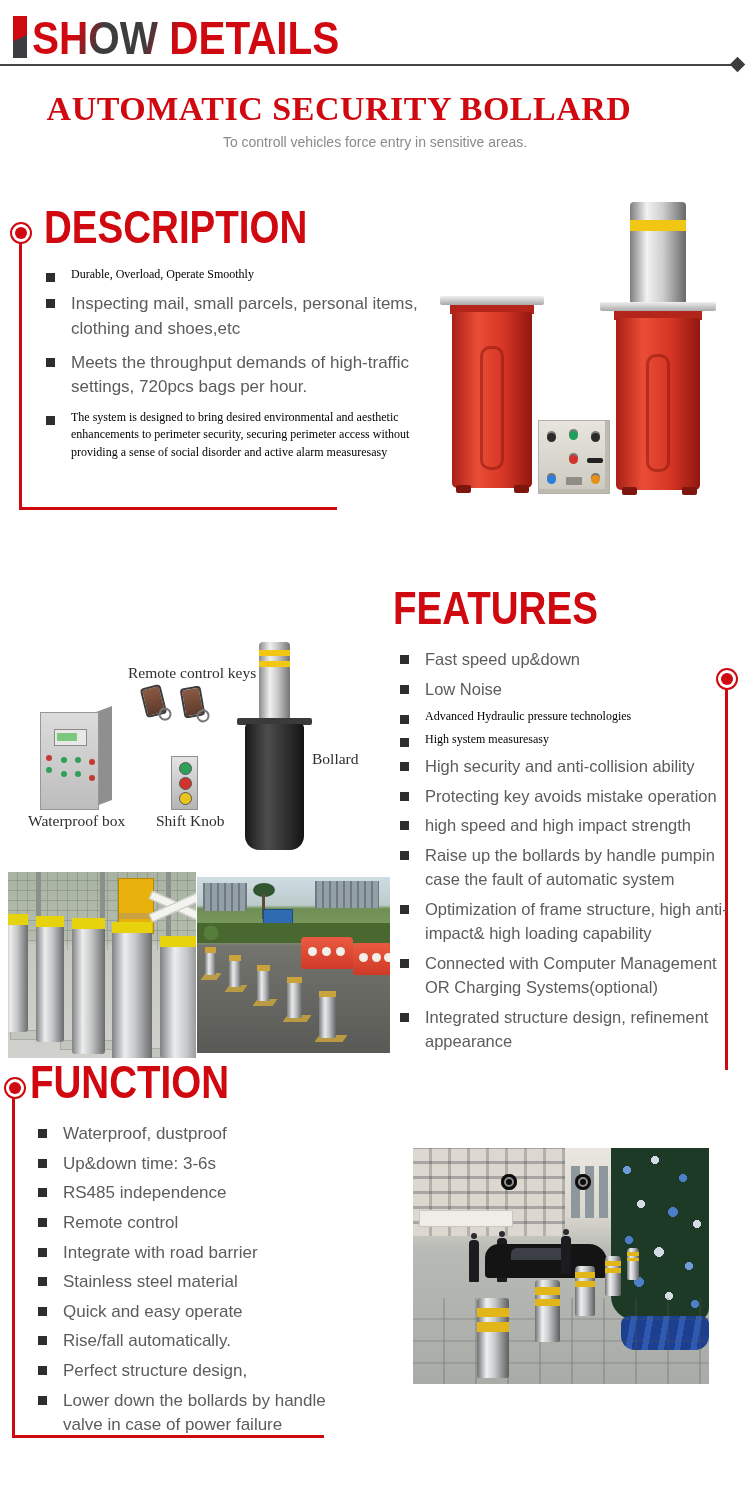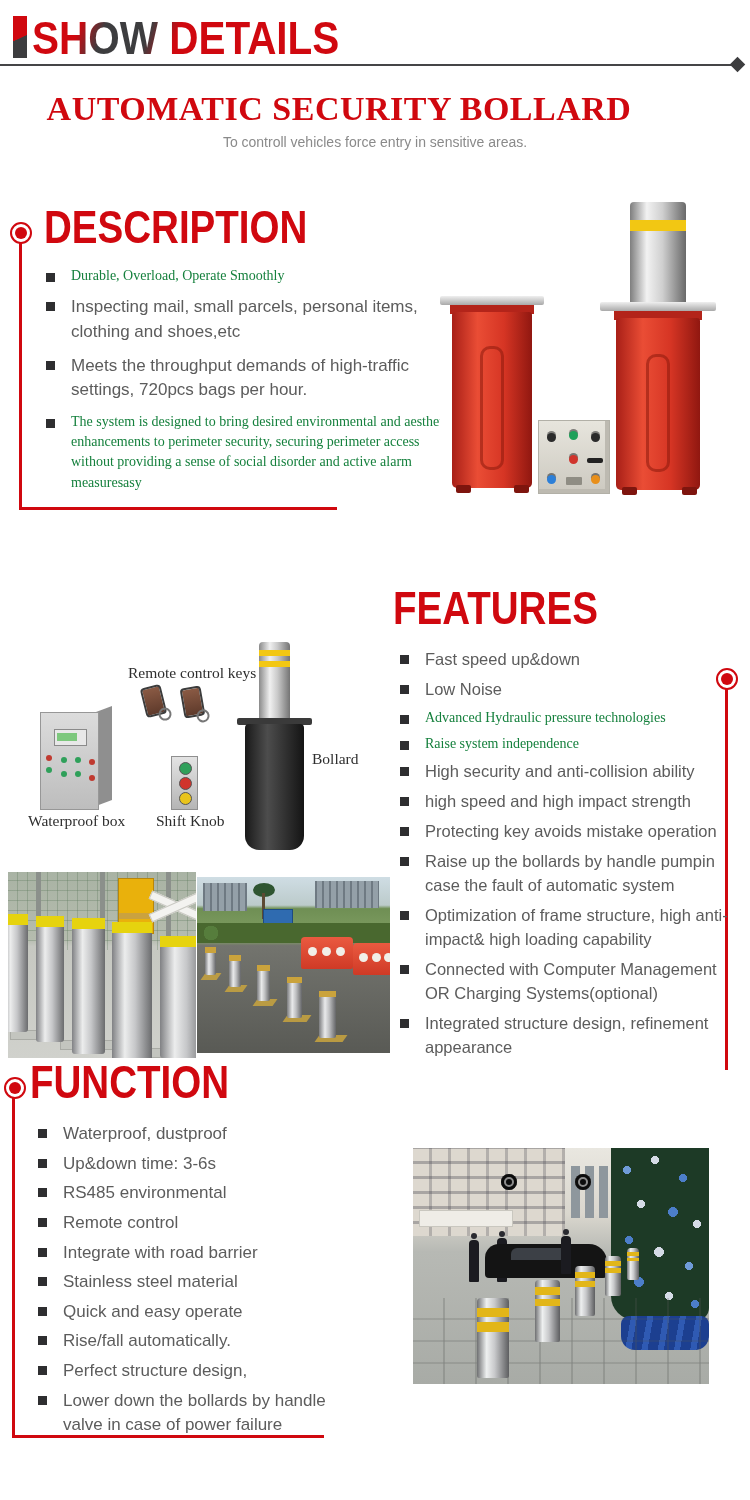--- a/index.html
+++ b/index.html
@@ -25,21 +25,21 @@
   .sec-heading{position:absolute;font-weight:bold;font-size:47px;color:#d0080f;line-height:1.05;
     white-space:nowrap;transform:scaleX(.82);transform-origin:left top;}
   .marker{position:absolute;width:18px;height:18px;border:2px solid #d0080f;border-radius:50%;}
   .marker::after{content:"";position:absolute;inset:3px;background:#d0080f;border-radius:50%;}
   .redline{position:absolute;background:#d0080f;}
 
   
   .blist{position:absolute;margin:0;padding:0;list-style:none;}
   .blist li{position:relative;padding-left:27px;color:#5c5c5c;font-size:17px;line-height:1.45;margin-bottom:9px;}
   .blist li::before{content:"";position:absolute;left:2px;top:7px;width:9px;height:9px;background:#2e2e30;}
-  .blist li.serif{font-family:"Liberation Serif",serif;color:#15803d;font-size:14px;}
+  .blist li.serif{font-family:"Liberation Serif",serif;color:#000000;font-size:12px;}
   .desc-list{left:44px;top:266px;width:412px;}
   .feat-list{left:398px;top:648px;width:334px;}
   .feat-list li{font-size:16.5px;margin-bottom:6px;}
   .func-list{left:36px;top:1122px;width:332px;}
   .func-list li{margin-bottom:5px;}
   .narrow{max-width:295px;}
   .narrow2{max-width:292px;}
 
   
   .scene{position:absolute;overflow:hidden;}
@@ -197,24 +197,24 @@
   </div>
 
   <div class="sec-heading" style="left:393px;top:583px;">FEATURES</div>
   <div class="marker" style="left:716px;top:668px;"></div>
   <div class="redline" style="left:725px;top:689px;width:3px;height:381px;"></div>
 
   <ul class="blist feat-list">
     <li>Fast speed up&amp;down</li>
     <li>Low Noise</li>
     <li class="serif">Advanced Hydraulic pressure technologies</li>
-    <li class="serif">Raise system independence</li>
+    <li class="serif">High system measuresasy</li>
     <li>High security and anti-collision ability</li>
+    <li>Protecting key avoids mistake operation</li>
     <li>high speed and high impact strength</li>
-    <li>Protecting key avoids mistake operation</li>
     <li>Raise up the bollards by handle pumpin case the fault of automatic system</li>
     <li>Optimization of frame structure, high anti-impact&amp; high loading capability</li>
     <li class="narrow">Connected with Computer Management OR Charging Systems(optional)</li>
     <li>Integrated structure design, refinement appearance</li>
   </ul>
 
   <div class="scene equip">
     <div class="eq-label" style="left:118px;top:36px;">Remote control keys</div>
     <div class="fob" style="left:133px;top:58px;transform:rotate(-14deg);"></div>
     <div class="fob" style="left:172px;top:59px;transform:rotate(-10deg);"></div>
@@ -315,21 +315,21 @@
   </div>
 
   <div class="marker" style="left:4px;top:1077px;"></div>
   <div class="sec-heading" style="left:30px;top:1057px;">FUNCTION</div>
   <div class="redline" style="left:12px;top:1098px;width:3px;height:340px;"></div>
   <div class="redline" style="left:12px;top:1435px;width:312px;height:3px;"></div>
 
   <ul class="blist func-list">
     <li>Waterproof, dustproof</li>
     <li>Up&amp;down time: 3-6s</li>
-    <li>RS485 environmental</li>
+    <li>RS485 independence</li>
     <li>Remote control</li>
     <li>Integrate with road barrier</li>
     <li>Stainless steel material</li>
     <li>Quick and easy operate</li>
     <li>Rise/fall automatically.</li>
     <li>Perfect structure design,</li>
     <li class="narrow2">Lower down the bollards by handle valve in case of power failure</li>
   </ul>
 
   <div class="scene photoC">

